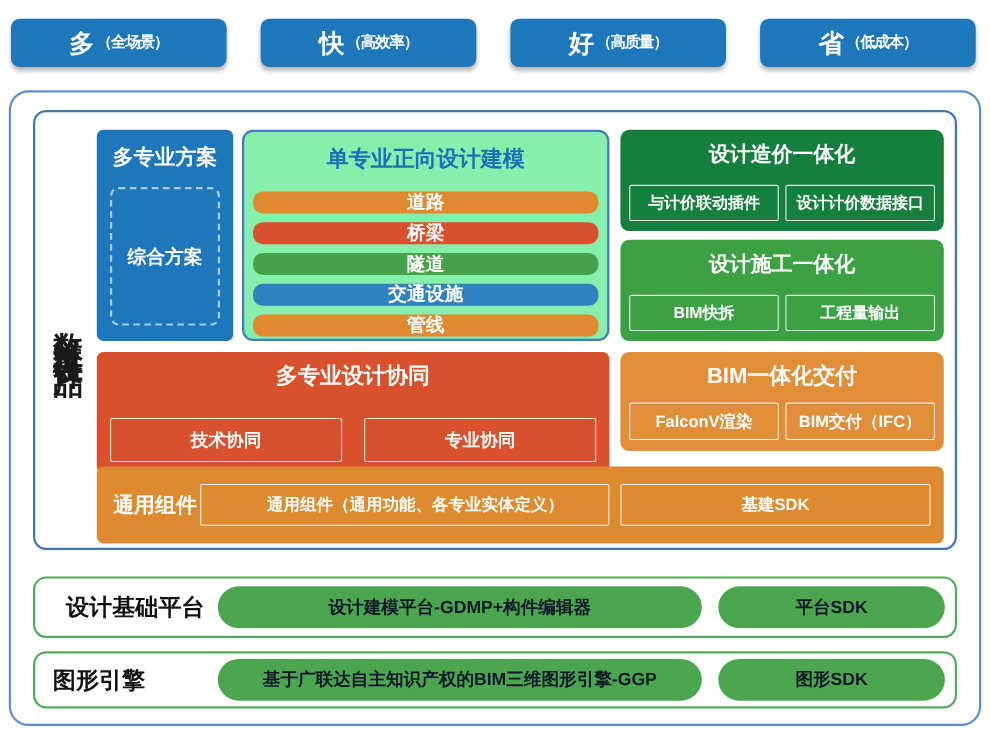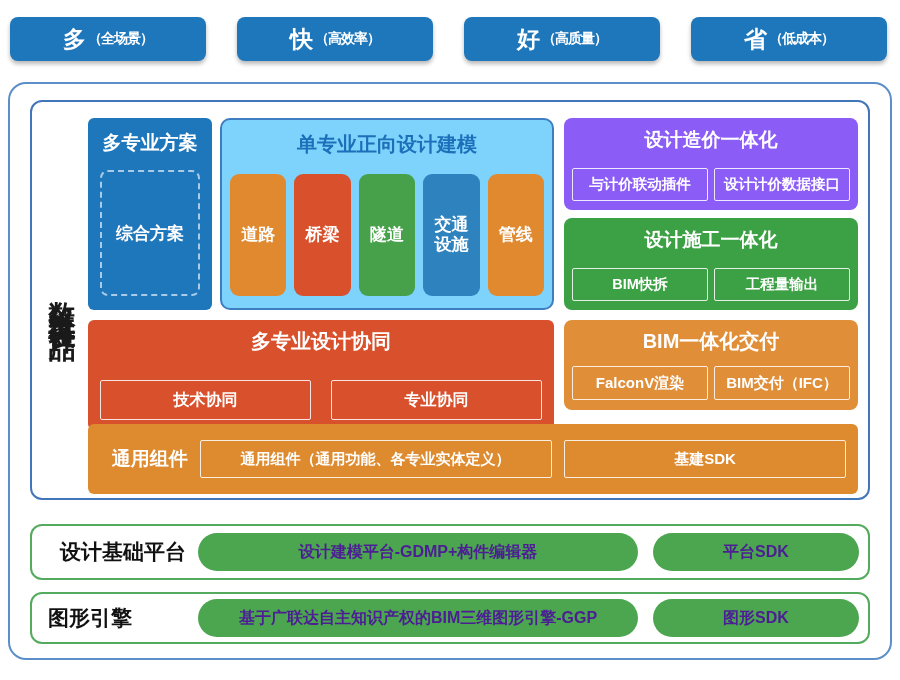--- a/index.html
+++ b/index.html
@@ -39,35 +39,35 @@
   .scheme .box-title{font-size:19px;margin-top:12px;}
   .dashed{
     position:absolute;left:12px;right:12px;top:52px;bottom:14px;
     border:2px dashed #A8CCE8;border-radius:8px;
     display:flex;align-items:center;justify-content:center;
     font-size:17px;font-weight:bold;
   }
   
   .white-box{
     position:absolute;left:188px;top:16px;width:334px;height:192px;
-    background:#7dd3fc;border:2px solid #3E7EC0;border-radius:10px;box-sizing:border-box;
+    background:#86efac;border:2px solid #3E7EC0;border-radius:10px;box-sizing:border-box;
   }
   .wb-title{color:#1C6FB8;font-size:20px;font-weight:bold;text-align:center;margin-top:11px;}
-  .chips{position:absolute;left:8px;right:8px;top:54px;bottom:12px;display:flex;gap:8px;}
+  .chips{position:absolute;left:8px;right:8px;top:54px;bottom:12px;display:flex;gap:8px;flex-direction:column;}
   .chip{
     flex:1;border-radius:9px;display:flex;align-items:center;justify-content:center;
     color:#fff;font-weight:bold;font-size:17px;text-align:center;
     padding:0 4px;line-height:1.18;box-sizing:border-box;
   }
   .c-orange{background:#E0892F;}
   .c-red{background:#D8512C;}
   .c-green{background:#46A14A;}
   .c-blue{background:#2E82BE;}
   
-  .cost{left:532px;top:16px;width:294px;height:92px;background:#8b5cf6;border-radius:8px;}
+  .cost{left:532px;top:16px;width:294px;height:92px;background:#15803d;border-radius:8px;}
   .constr{left:532px;top:116px;width:294px;height:92px;background:#3CA044;border-radius:8px;}
   .cost .box-title,.constr .box-title{font-size:19px;margin-top:9px;}
   .items-sm{position:absolute;left:8px;right:8px;bottom:9px;height:33px;display:flex;gap:6px;}
   .item{
     flex:1;border:1px solid rgba(255,255,255,.85);border-radius:2px;
     display:flex;align-items:center;justify-content:center;
     font-weight:bold;font-size:14.5px;white-space:nowrap;
   }
   
   .collab{left:56px;top:218px;width:466px;height:110px;background:#D8512C;border-radius:6px;}
@@ -79,34 +79,34 @@
   .bim .box-title{font-size:20px;margin-top:8px;}
   .bim .items-sm{height:34px;bottom:10px;}
   .bim .item{font-size:15px;}
   
   .common{
     left:56px;top:322px;width:770px;height:70px;background:#DE8B30;border-radius:6px;
     display:flex;align-items:center;padding:0 12px;
   }
   .common-label{width:104px;text-align:center;font-size:19px;font-weight:bold;}
   .common .item{flex:none;height:36px;display:flex;align-items:center;justify-content:center;font-size:15px;}
-  .common .w1{width:350px;}
+  .common .w1{width:350px;padding-left:20px;}
   .common .spacer{width:13px;}
   .common .w2{width:280px;}
   
   .grow{
     position:absolute;left:20px;width:840px;background:#fff;
     border:2px solid #55AB5D;border-radius:12px;box-sizing:border-box;
     display:flex;align-items:center;
   }
   .row-platform{top:440px;height:56px;text-align:center;}
   .row-engine{top:508px;height:52px;}
   .grow-label{margin-left:16px;width:150px;font-size:21px;font-weight:bold;color:#111;}
   .pill{
-    height:38px;background:#4BA64F;border-radius:19px;color:#4c1d95;
+    height:38px;background:#4BA64F;border-radius:19px;color:#0f172a;
     display:flex;align-items:center;justify-content:center;
     font-size:16px;font-weight:bold;white-space:nowrap;
   }
   .pill-main{width:440px;}
   .pill-sdk{width:206px;margin-left:15px;}
 </style>
 </head>
 <body>
 
 <div class="top-row">

